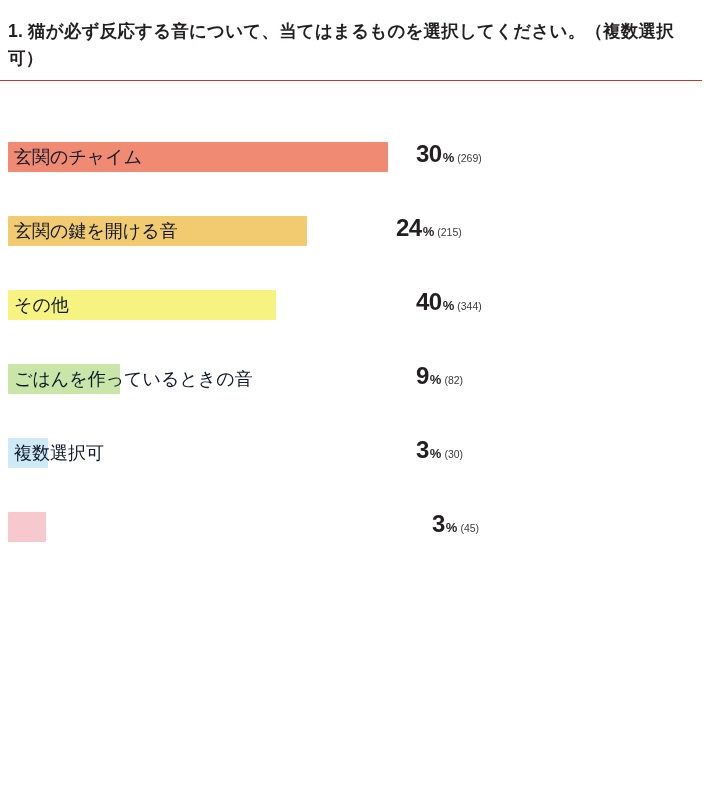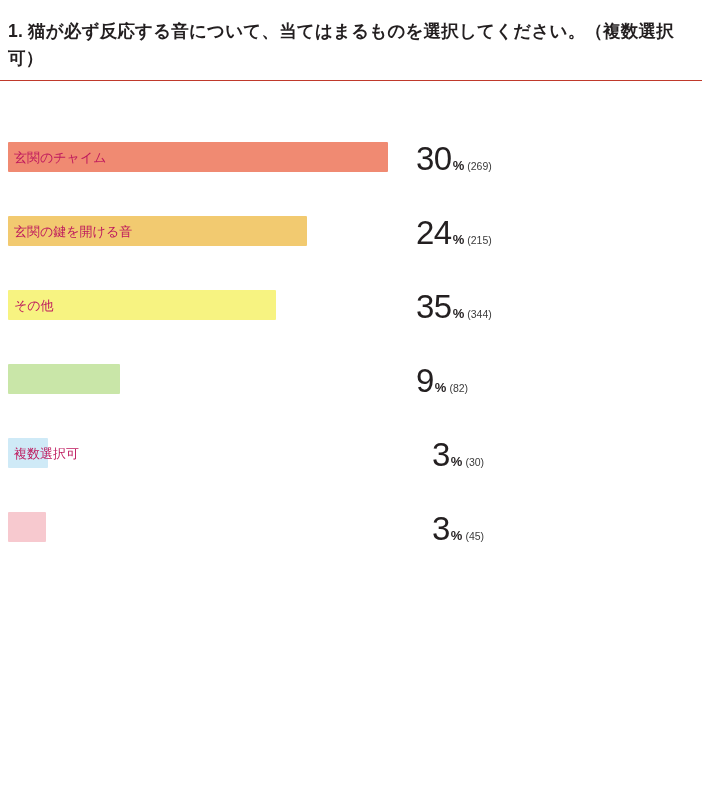--- a/index.html
+++ b/index.html
@@ -53,33 +53,33 @@
     position: absolute;
     left: 8px;
     top: 22px;
     height: 30px;
     border-radius: 1px;
   }
   .bar-label {
     position: absolute;
     left: 14px;
     top: 30px;
-    font-size: 13px;
+    font-size: 18px;
     line-height: 15px;
-    color: #be185d;
+    color: #0f172a;
     white-space: nowrap;
   }
   .value {
     position: absolute;
     top: 20px;
     white-space: nowrap;
   }
   .value .num {
-    font-size: 33px;
-    font-weight: normal;
+    font-size: 24px;
+    font-weight: bold;
     letter-spacing: -0.5px;
     vertical-align: baseline;
     margin-top: 45px;
   }
   .value .pct {
     font-size: 13px;
     font-weight: bold;
     margin-left: 1px;
   }
   .value .count {
@@ -102,45 +102,46 @@
       <div class="bar" style="width:380px;background:#f08a72;"></div>
       <div class="bar-label">玄関のチャイム</div>
       <div class="value" style="left:416px;">
         <span class="num">30</span><span class="pct">%</span><span class="count">(269)</span>
       </div>
     </div>
 
     <div class="row">
       <div class="bar" style="width:299px;background:#f2ca70;"></div>
       <div class="bar-label">玄関の鍵を開ける音</div>
-      <div class="value" style="left:416px;">
+      <div class="value" style="left:396px;">
         <span class="num">24</span><span class="pct">%</span><span class="count">(215)</span>
       </div>
     </div>
 
     <div class="row">
       <div class="bar" style="width:268px;background:#f7f381;"></div>
       <div class="bar-label">その他</div>
       <div class="value" style="left:416px;">
-        <span class="num">35</span><span class="pct">%</span><span class="count">(344)</span>
+        <span class="num">40</span><span class="pct">%</span><span class="count">(344)</span>
       </div>
     </div>
 
     <div class="row">
       <div class="bar" style="width:112px;background:#c9e6a8;"></div>
+      <div class="bar-label">ごはんを作っているときの音</div>
       <div class="value" style="left:416px;">
         <span class="num">9</span><span class="pct">%</span><span class="count">(82)</span>
       </div>
     </div>
 
 
     <div class="row">
       <div class="bar" style="width:40px;background:#cfeaf7;"></div>
       <div class="bar-label">複数選択可</div>
-      <div class="value" style="left:432px;">
+      <div class="value" style="left:416px;">
         <span class="num">3</span><span class="pct">%</span><span class="count">(30)</span>
       </div>
     </div>
 
     <div class="row">
       <div class="bar" style="width:38px;background:#f7c9cf;"></div>
       <div class="value" style="left:432px;">
         <span class="num">3</span><span class="pct">%</span><span class="count">(45)</span>
       </div>
     </div>

